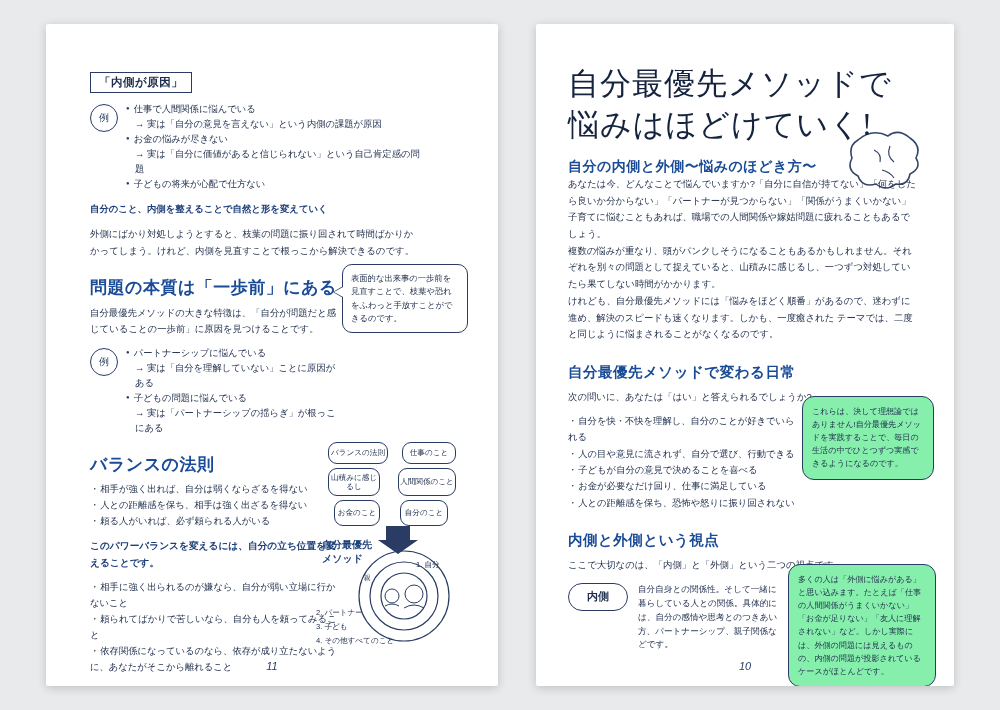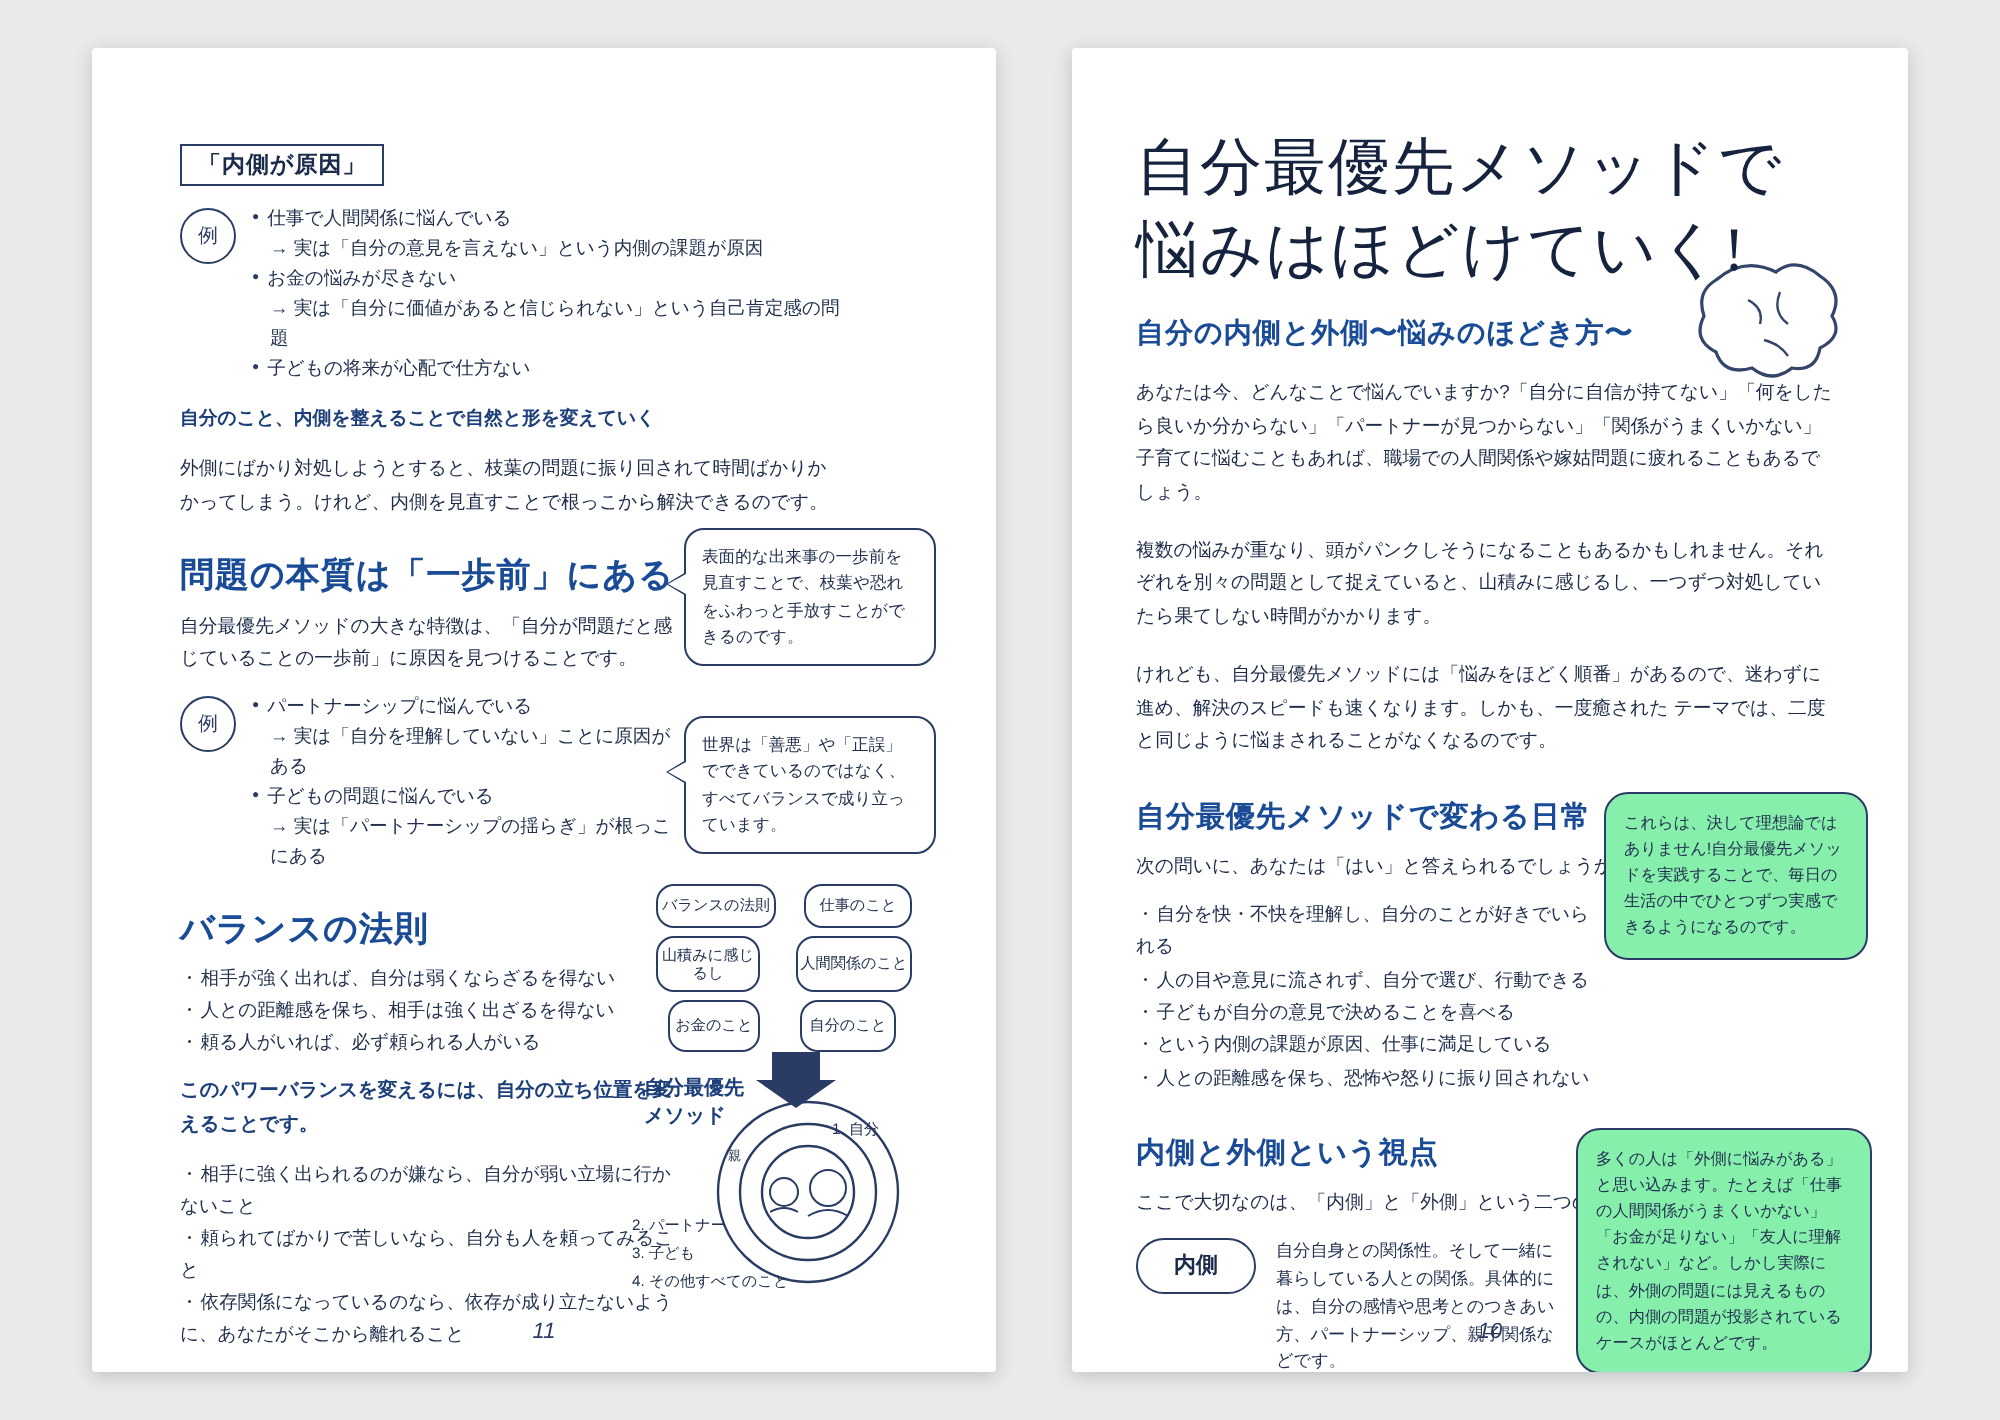--- a/index.html
+++ b/index.html
@@ -99,21 +99,21 @@
 
   
   .rcol{position:absolute;left:32px;top:40px;width:350px;}
   .big-title{
     font-family:"Liberation Serif","DejaVu Serif",serif;
     font-size:31px;line-height:1.32;color:#16233f;font-weight:normal;letter-spacing:1px;
   }
   .sub-title{
     font-size:14px;font-weight:bold;color:#1a4b96;margin-top:12px;letter-spacing:.5px;
   }
-  .rpara{font-size:9.4px;line-height:1.78;color:#1d2b49;margin-top:12px;}
+  .rpara{font-size:9.4px;line-height:1.78;color:#1d2b49;}
   .rh2{font-size:14.5px;font-weight:bold;color:#1a4b96;margin-top:20px;letter-spacing:.5px;}
   .rbul{font-size:9.3px;line-height:1.76;color:#22314f;margin-top:7px;}
   .rbul div::before{content:"\30FB";margin-right:1px;}
 
   .pill{
     display:inline-flex;align-items:center;justify-content:center;
     border:1.4px solid #2a3c63;border-radius:14px;
     width:58px;height:26px;font-size:11px;font-weight:bold;color:#1b2b4b;
   }
   .pillrow{display:flex;align-items:flex-start;margin-top:9px;}
@@ -182,21 +182,20 @@
         </div>
 
         
 
         
 
         
       </div>
 
       <div class="balloon tail-left" id="bal1">表面的な出来事の一歩前を見直すことで、枝葉や恐れをふわっと手放すことができるのです。</div>
-      <div class="balloon tail-left" id="bal2">世界は「善悪」や「正誤」でできているのではなく、すべてバランスで成り立っています。</div>
 
       <div class="diagram">
         <div class="dbox" style="left:4px;top:0px;width:58px;height:20px;">バランスの法則</div>
         <div class="dbox" style="left:78px;top:0px;width:52px;height:20px;">仕事のこと</div>
         <div class="dbox" style="left:4px;top:26px;width:50px;height:26px;line-height:1.25;">山積みに感じるし</div>
         <div class="dbox" style="left:74px;top:26px;width:56px;height:26px;line-height:1.25;">人間関係のこと</div>
         <div class="dbox" style="left:10px;top:58px;width:44px;height:24px;line-height:1.25;">お金のこと</div>
         <div class="dbox" style="left:76px;top:58px;width:46px;height:24px;line-height:1.25;">自分のこと</div>
 
         <svg width="150" height="30" style="position:absolute;left:0;top:84px;">
@@ -244,21 +243,21 @@
         <div class="rpara">複数の悩みが重なり、頭がパンクしそうになることもあるかもしれません。それぞれを別々の問題として捉えていると、山積みに感じるし、一つずつ対処していたら果てしない時間がかかります。</div>
         <div class="rpara">けれども、自分最優先メソッドには「悩みをほどく順番」があるので、迷わずに進め、解決のスピードも速くなります。しかも、一度癒された テーマでは、二度と同じように悩まされることがなくなるのです。</div>
 
         <div class="rh2">自分最優先メソッドで変わる日常</div>
         <div class="rpara" style="margin-top:7px;">次の問いに、あなたは「はい」と答えられるでしょうか?</div>
 
         <div class="rbul" style="width:230px;">
           <div>自分を快・不快を理解し、自分のことが好きでいられる</div>
           <div>人の目や意見に流されず、自分で選び、行動できる</div>
           <div>子どもが自分の意見で決めることを喜べる</div>
-          <div>という内側の課題が原因、仕事に満足している</div>
+          <div>お金が必要なだけ回り、仕事に満足している</div>
           <div>人との距離感を保ち、恐怖や怒りに振り回されない</div>
         </div>
 
         <div class="rh2">内側と外側という視点</div>
         <div class="rpara" style="margin-top:7px;">ここで大切なのは、「内側」と「外側」という二つの視点です。</div>
 
         <div class="pillrow" style="width:212px;">
           <div class="pill">内側</div>
           <div class="pilltext">自分自身との関係性。そして一緒に暮らしている人との関係。具体的には、自分の感情や思考とのつきあい方、パートナーシップ、親子関係などです。</div>
         </div>

